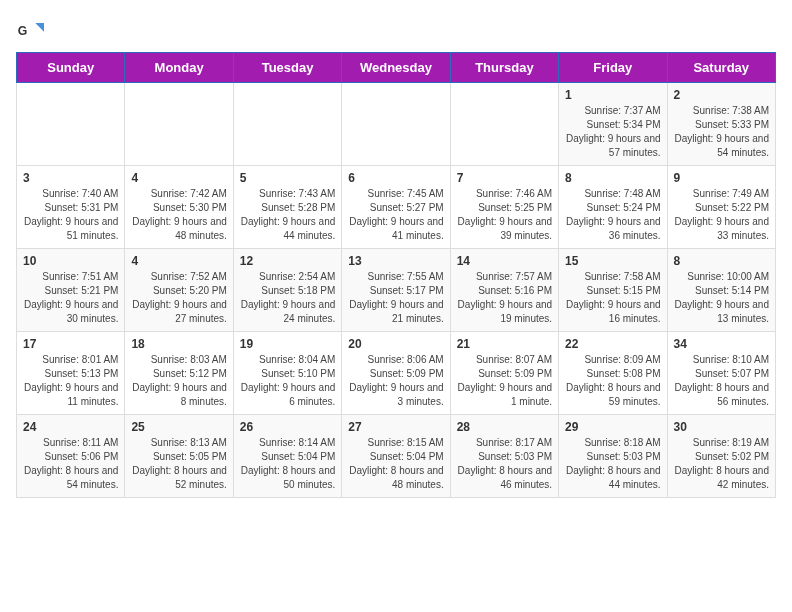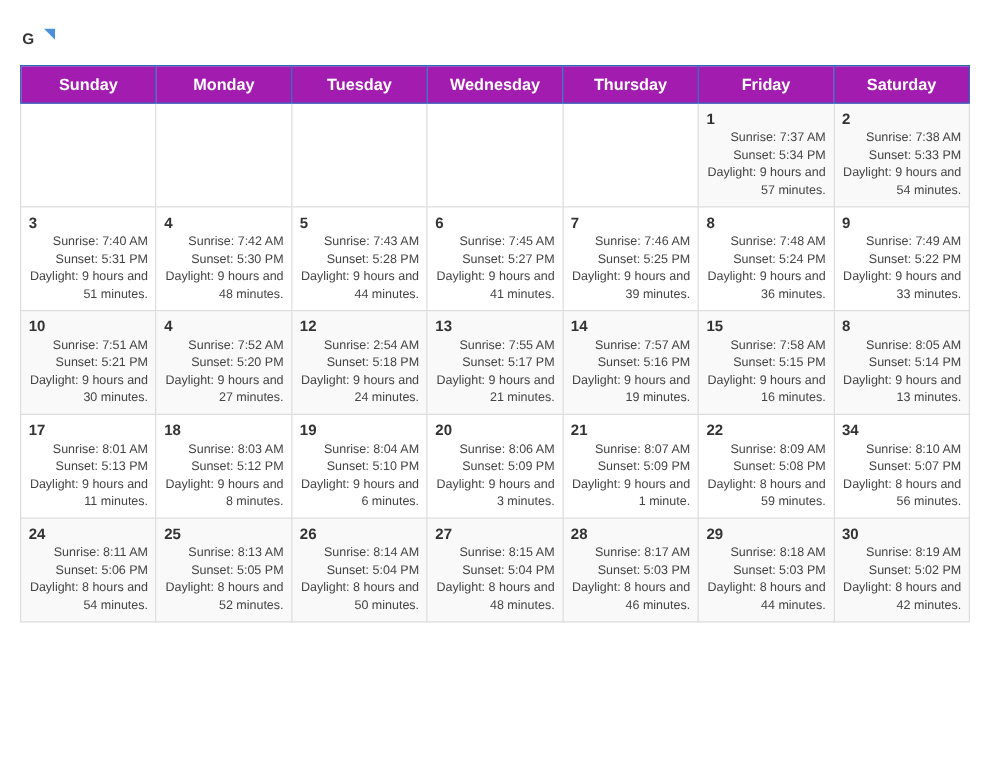--- a/index.html
+++ b/index.html
@@ -217,21 +217,21 @@
 Daylight: 9 hours and 19 minutes.</div>
         </td>
         <td>
           <span class="day-num">15</span>
           <div class="day-info">Sunrise: 7:58 AM
 Sunset: 5:15 PM
 Daylight: 9 hours and 16 minutes.</div>
         </td>
         <td>
           <span class="day-num">8</span>
-          <div class="day-info">Sunrise: 8:05 AM
+          <div class="day-info">Sunrise: 10:00 AM
 Sunset: 5:14 PM
 Daylight: 9 hours and 13 minutes.</div>
         </td>
       </tr>
       <tr>
         <td>
           <span class="day-num">17</span>
           <div class="day-info">Sunrise: 8:01 AM
 Sunset: 5:13 PM
 Daylight: 9 hours and 11 minutes.</div>

